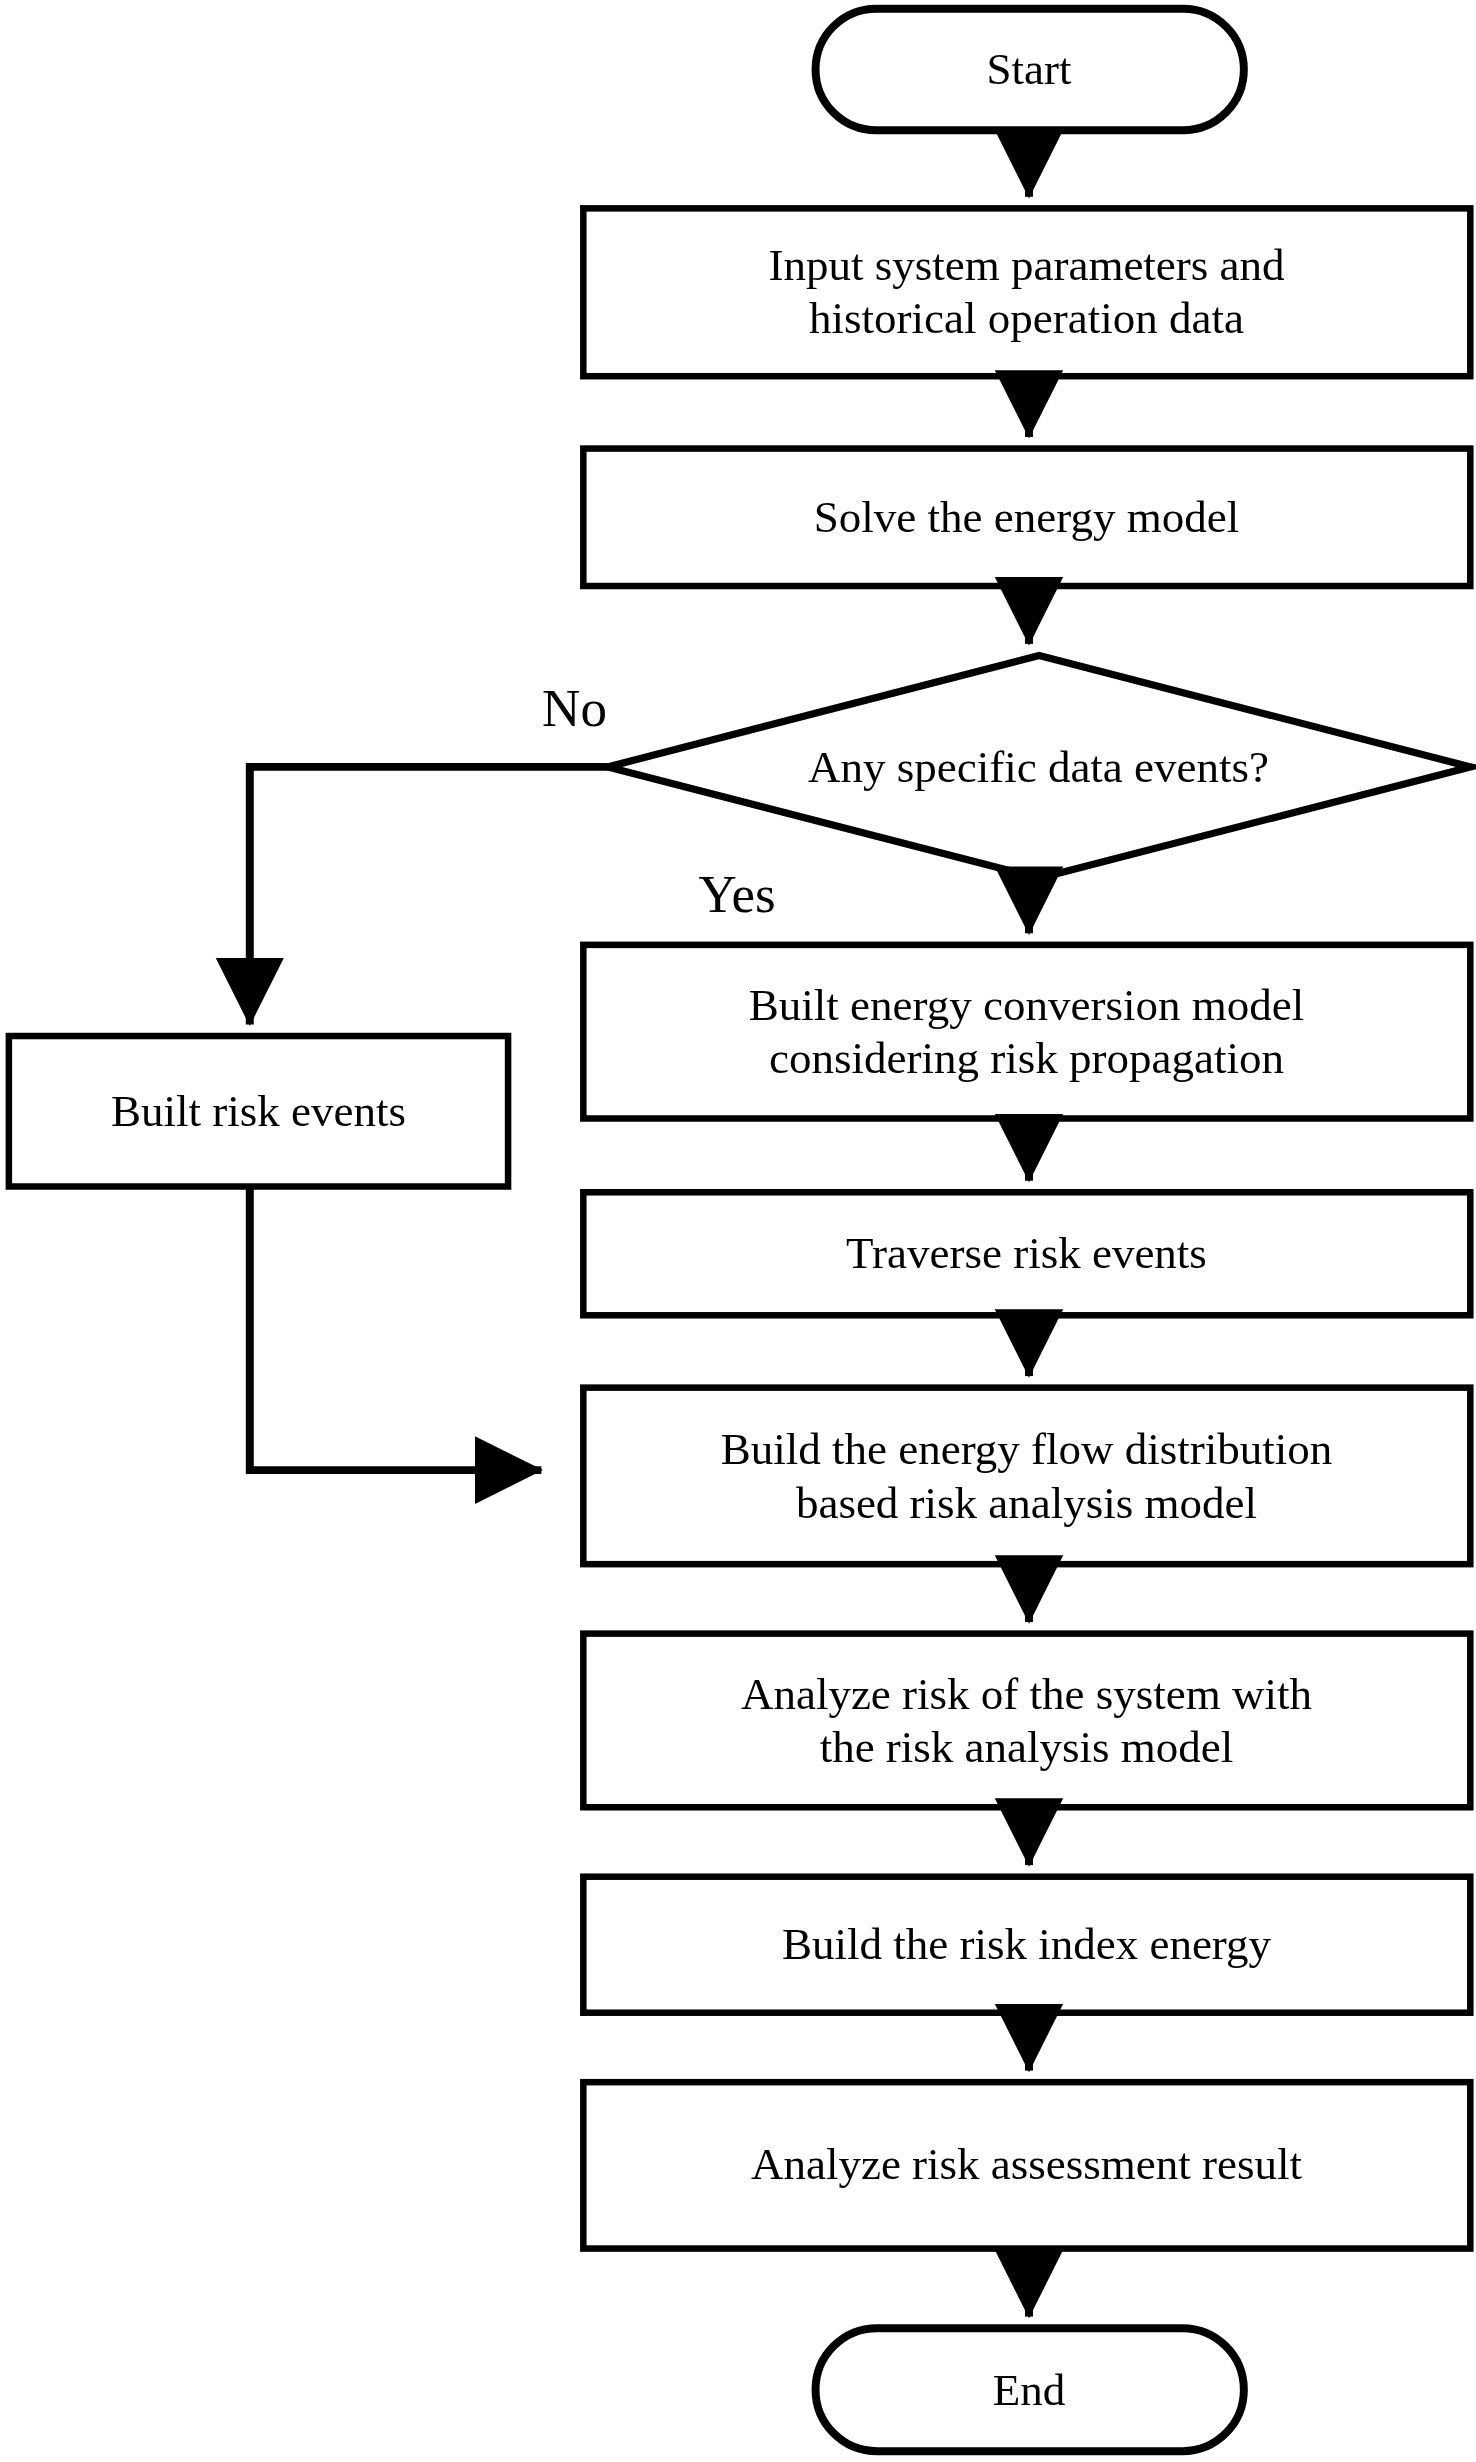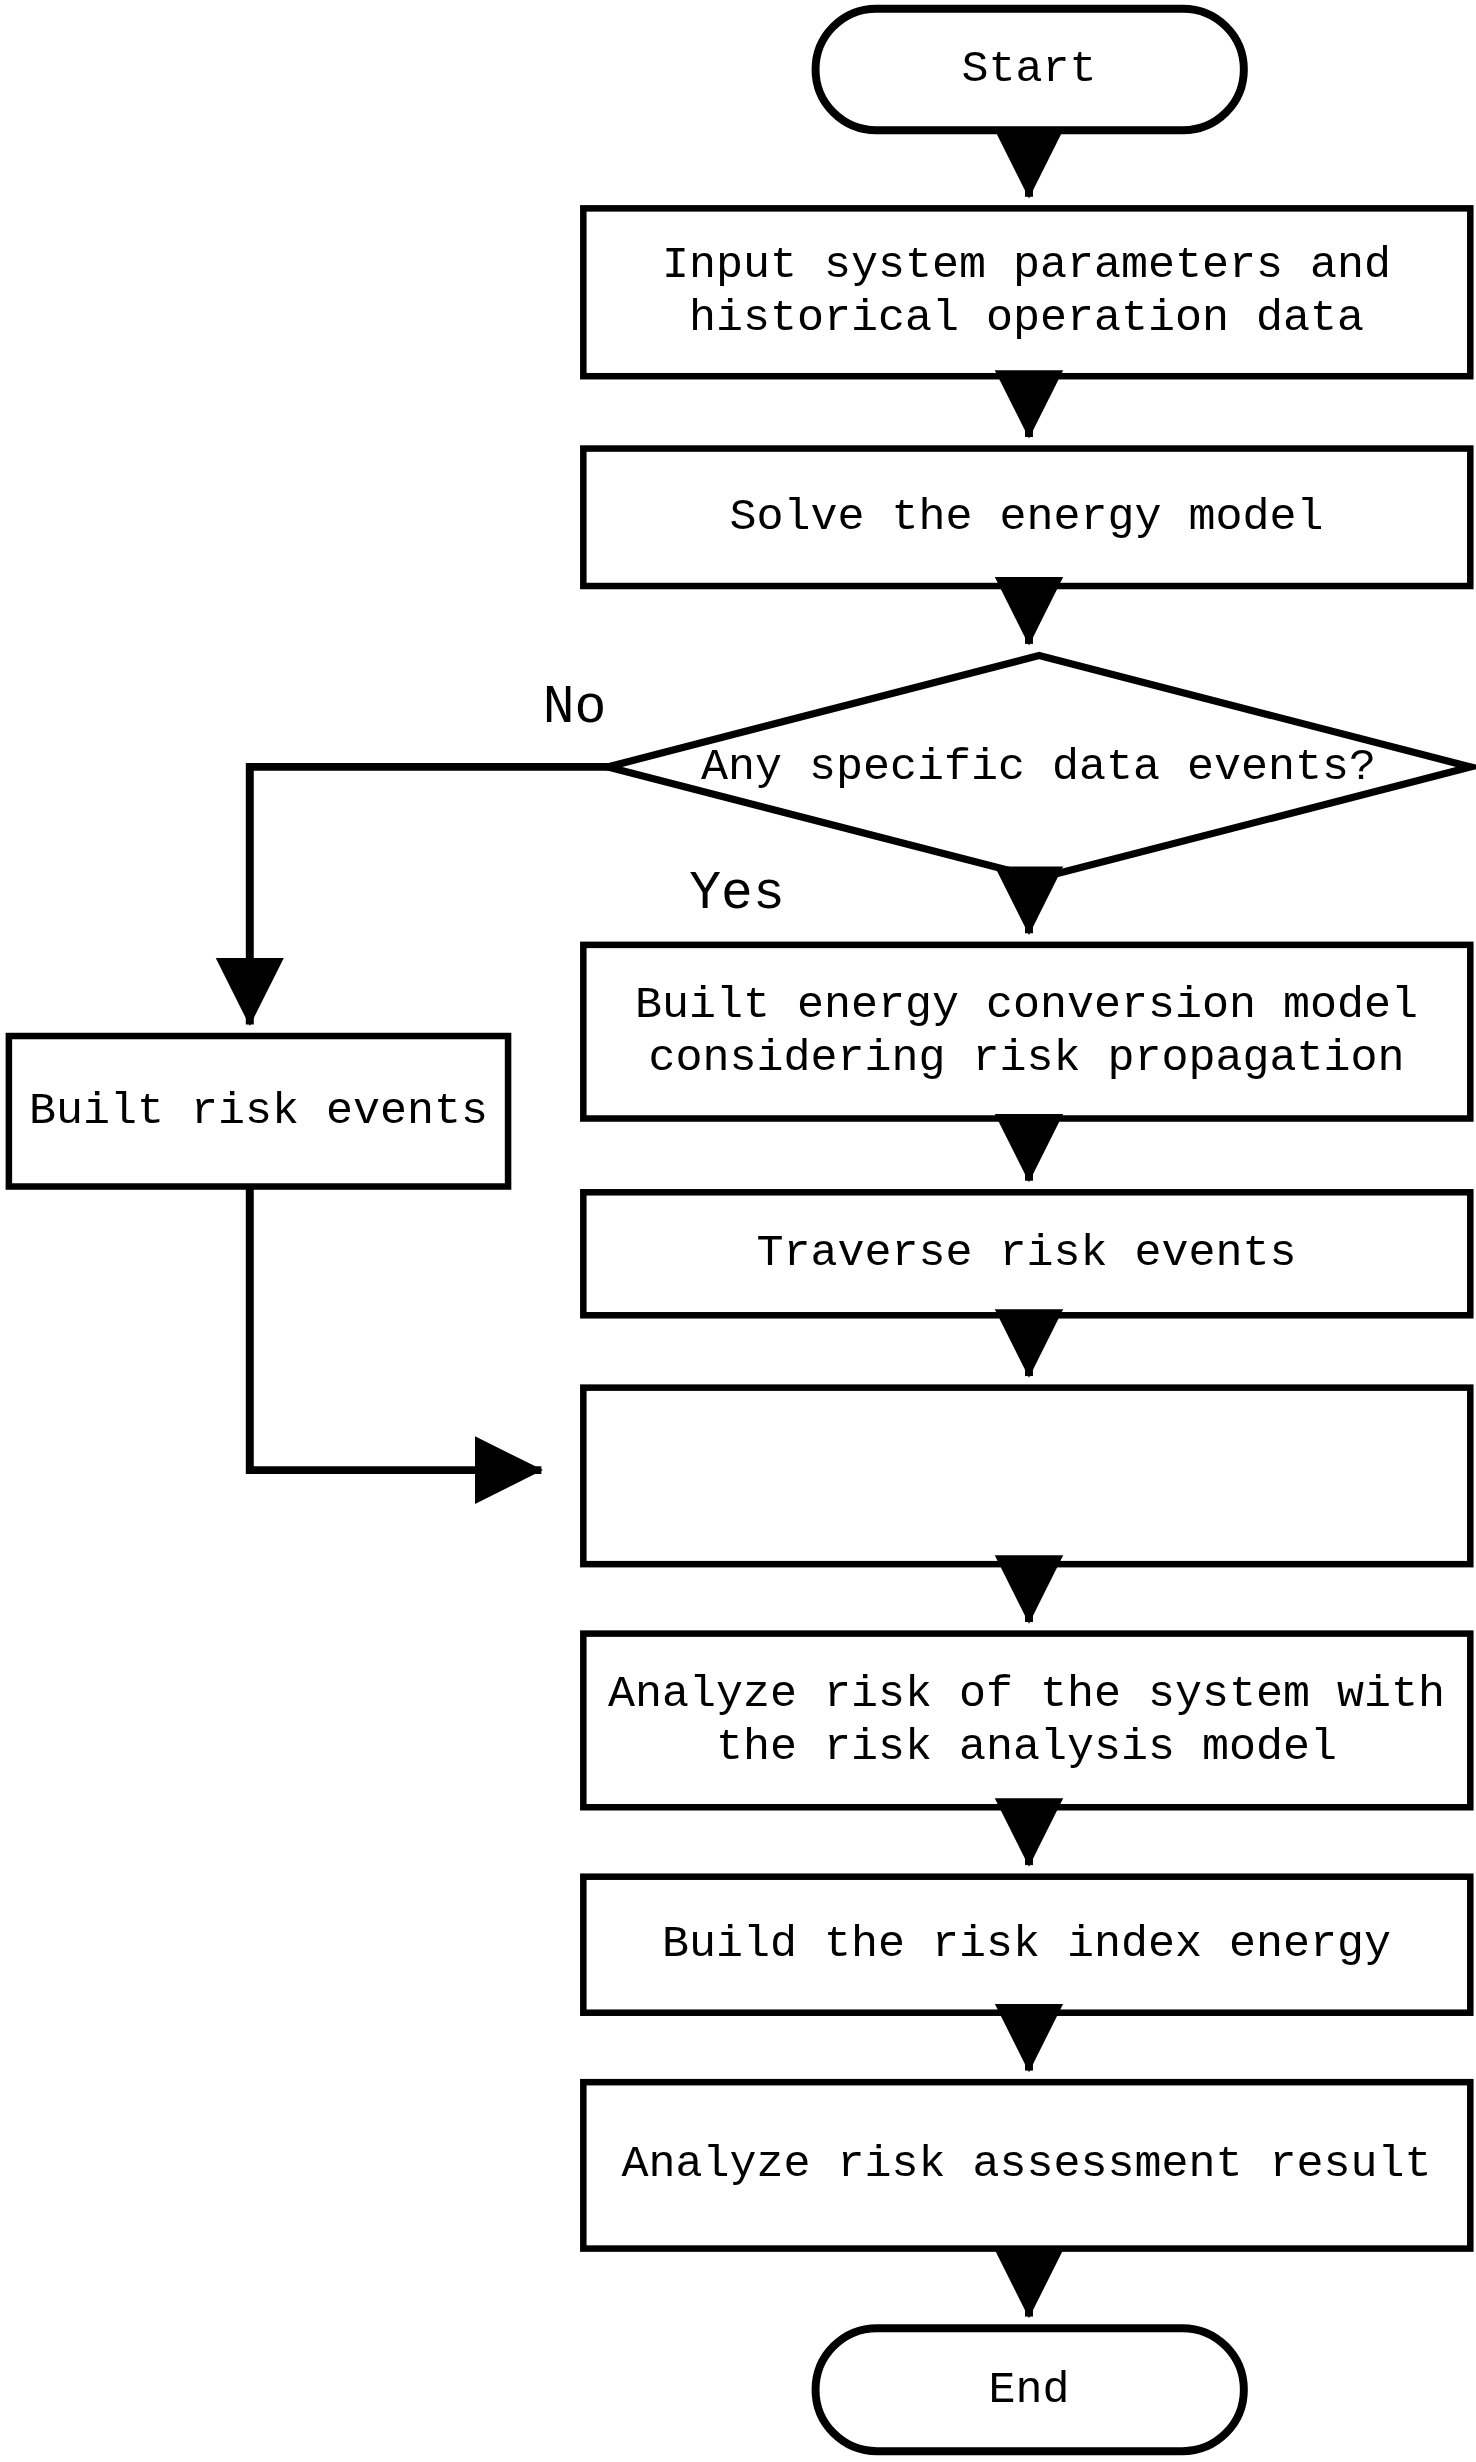--- a/index.html
+++ b/index.html
@@ -28,21 +28,21 @@
   .node-label {
     position: absolute;
     display: flex;
     align-items: center;
     justify-content: center;
     text-align: center;
     color: #000000;
     line-height: 1.18;
     white-space: pre-line;
     pointer-events: none;
-    font-family: Liberation Mono, monospace;
+    font-family: Liberation Serif, serif;
   }
   .proc-label   { font-size: 45px; }
   .term-label   { font-size: 45px; }
   .dec-label    { font-size: 45px; }
   .edge-label   { font-size: 53px; }
 </style>
 </head>
 <body>
 
 <div id="canvas">
@@ -117,20 +117,22 @@
 
   <div class="node-label dec-label" style="left:637px; top:724px; width:803px; height:87px;">Any specific data events?</div>
 
   <div class="node-label proc-label" style="left:16px; top:1036px; width:485px; height:151px;">Built risk events</div>
 
   <div class="node-label proc-label" style="left:590px; top:945px; width:873px; height:174px;">Built energy conversion model
 considering risk propagation</div>
 
   <div class="node-label proc-label" style="left:590px; top:1192px; width:873px; height:123px;">Traverse risk events</div>
 
+  <div class="node-label proc-label" style="left:590px; top:1388px; width:873px; height:177px;">Build the energy flow distribution
+based risk analysis model</div>
 
   <div class="node-label proc-label" style="left:590px; top:1634px; width:873px; height:174px;">Analyze risk of the system with
 the risk analysis model</div>
 
   <div class="node-label proc-label" style="left:590px; top:1877px; width:873px; height:136px;">Build the risk index energy</div>
 
   <div class="node-label term-label" style="left:815px; top:2329px; width:428px; height:123px;">End</div>
 
   <div class="node-label proc-label" style="left:590px; top:2082px; width:873px; height:166px;">Analyze risk assessment result</div>
 

